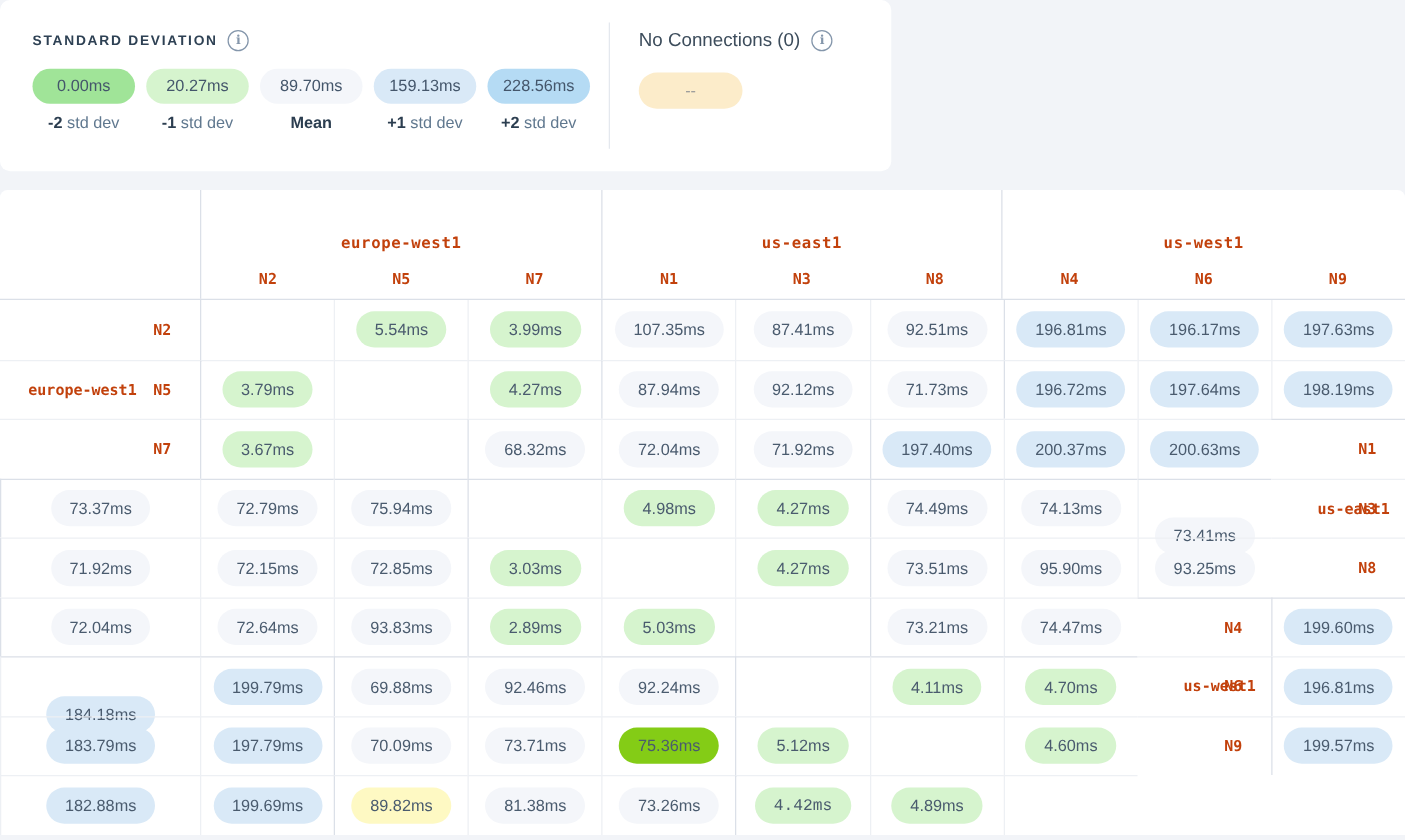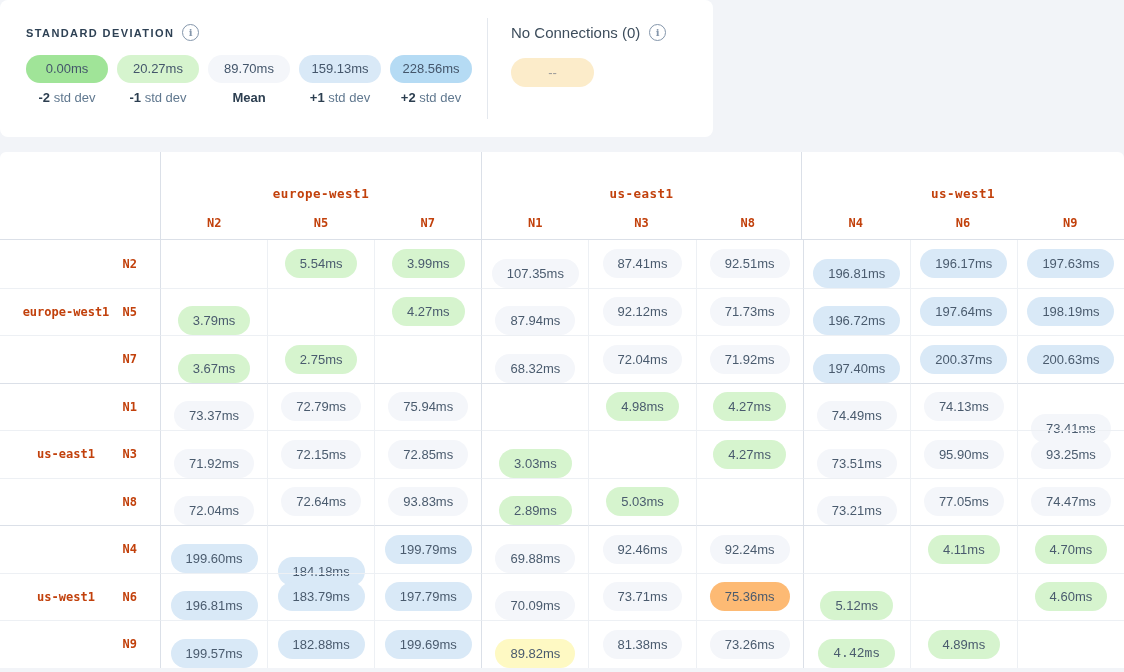--- a/index.html
+++ b/index.html
@@ -83,21 +83,21 @@
     position:absolute; left:0; right:0; top:64px;
     display:grid; grid-template-columns:repeat(3,1fr);
   }
   .header-node { text-align:center; font-size:12px; cursor:pointer; }
 
   .matrix-body { display:grid; grid-template-columns:160px repeat(9,1fr); }
   .body-cell {
     height:47.5px; display:flex; align-items:center; justify-content:center;
     border-left:1px solid #edf0f4; border-top:1px solid #edf0f4;
   }
-  .body-cell.group-col { border-left:1px solid #dbe0e8;align-items:flex-end; }
+  .body-cell.group-col { border-left:1px solid #dbe0e8; }
   .body-cell.group-row { border-top:1px solid #dbe0e8; }
   .body-cell.row-top { border-top:none; }
   .label-cell {
     height:47.5px; position:relative;
     border-top:1px solid #edf0f4;
   }
   .label-cell.group-row { border-top:1px solid #dbe0e8; }
   .label-cell.row-top { border-top:none; }
   .label-region {
     position:absolute; left:0; width:132px; top:0; bottom:0;
@@ -233,23 +233,20 @@
       </div>
       <div class="body-cell">
         <div class="value-pill" style="background: rgb(217, 233, 247);">198.19ms</div>
       </div>
       <div class="label-cell">
         <div class="label-node mono">N7</div>
       </div>
       <div class="body-cell group-col">
         <div class="value-pill" style="background: rgb(214, 244, 206);">3.67ms</div>
       </div>
-      <div class="body-cell">
-        <div class="value-pill" style="background: rgb(214, 244, 206);">2.75ms</div>
-      </div>
       <div class="body-cell"></div>
       <div class="body-cell group-col">
         <div class="value-pill" style="background: rgb(244, 246, 250);">68.32ms</div>
       </div>
       <div class="body-cell">
         <div class="value-pill" style="background: rgb(244, 246, 250);">72.04ms</div>
       </div>
       <div class="body-cell">
         <div class="value-pill" style="background: rgb(244, 246, 250);">71.92ms</div>
       </div>
@@ -335,23 +332,20 @@
         <div class="value-pill" style="background: rgb(214, 244, 206);">2.89ms</div>
       </div>
       <div class="body-cell">
         <div class="value-pill" style="background: rgb(214, 244, 206);">5.03ms</div>
       </div>
       <div class="body-cell"></div>
       <div class="body-cell group-col">
         <div class="value-pill" style="background: rgb(244, 246, 250);">73.21ms</div>
       </div>
       <div class="body-cell">
-        <div class="value-pill" style="background: rgb(244, 246, 250);">77.05ms</div>
-      </div>
-      <div class="body-cell">
         <div class="value-pill" style="background: rgb(244, 246, 250);">74.47ms</div>
       </div>
       <div class="label-cell group-row">
         <div class="label-node mono">N4</div>
       </div>
       <div class="body-cell group-col group-row">
         <div class="value-pill" style="background: rgb(217, 233, 247);">199.60ms</div>
       </div>
       <div class="body-cell group-row">
         <div class="value-pill" style="background: rgb(217, 233, 247); margin-top: 45px;">184.18ms</div>
@@ -388,21 +382,21 @@
       <div class="body-cell">
         <div class="value-pill" style="background: rgb(217, 233, 247);">197.79ms</div>
       </div>
       <div class="body-cell group-col">
         <div class="value-pill" style="background: rgb(244, 246, 250);">70.09ms</div>
       </div>
       <div class="body-cell">
         <div class="value-pill" style="background: rgb(244, 246, 250);">73.71ms</div>
       </div>
       <div class="body-cell">
-        <div class="value-pill" style="background: #fdba74; text-align: right;">75.36ms</div>
+        <div class="value-pill" style="background: #84cc16; text-align: right;">75.36ms</div>
       </div>
       <div class="body-cell group-col">
         <div class="value-pill" style="background: rgb(214, 244, 206);">5.12ms</div>
       </div>
       <div class="body-cell"></div>
       <div class="body-cell">
         <div class="value-pill" style="background: rgb(214, 244, 206);">4.60ms</div>
       </div>
       <div class="label-cell">
         <div class="label-node mono">N9</div>

